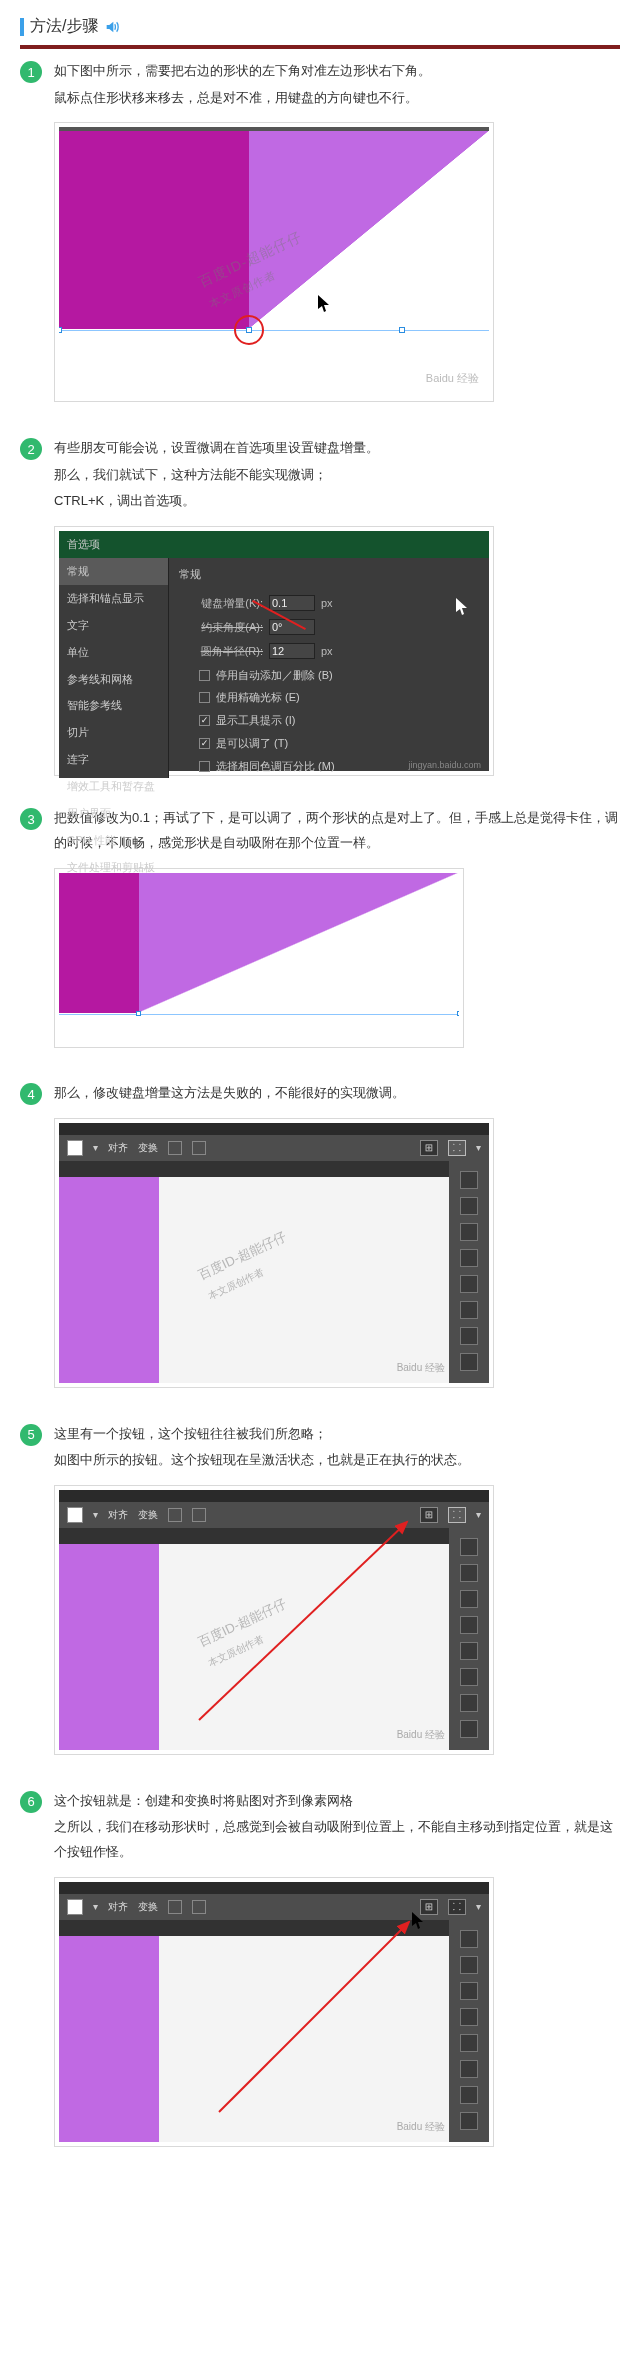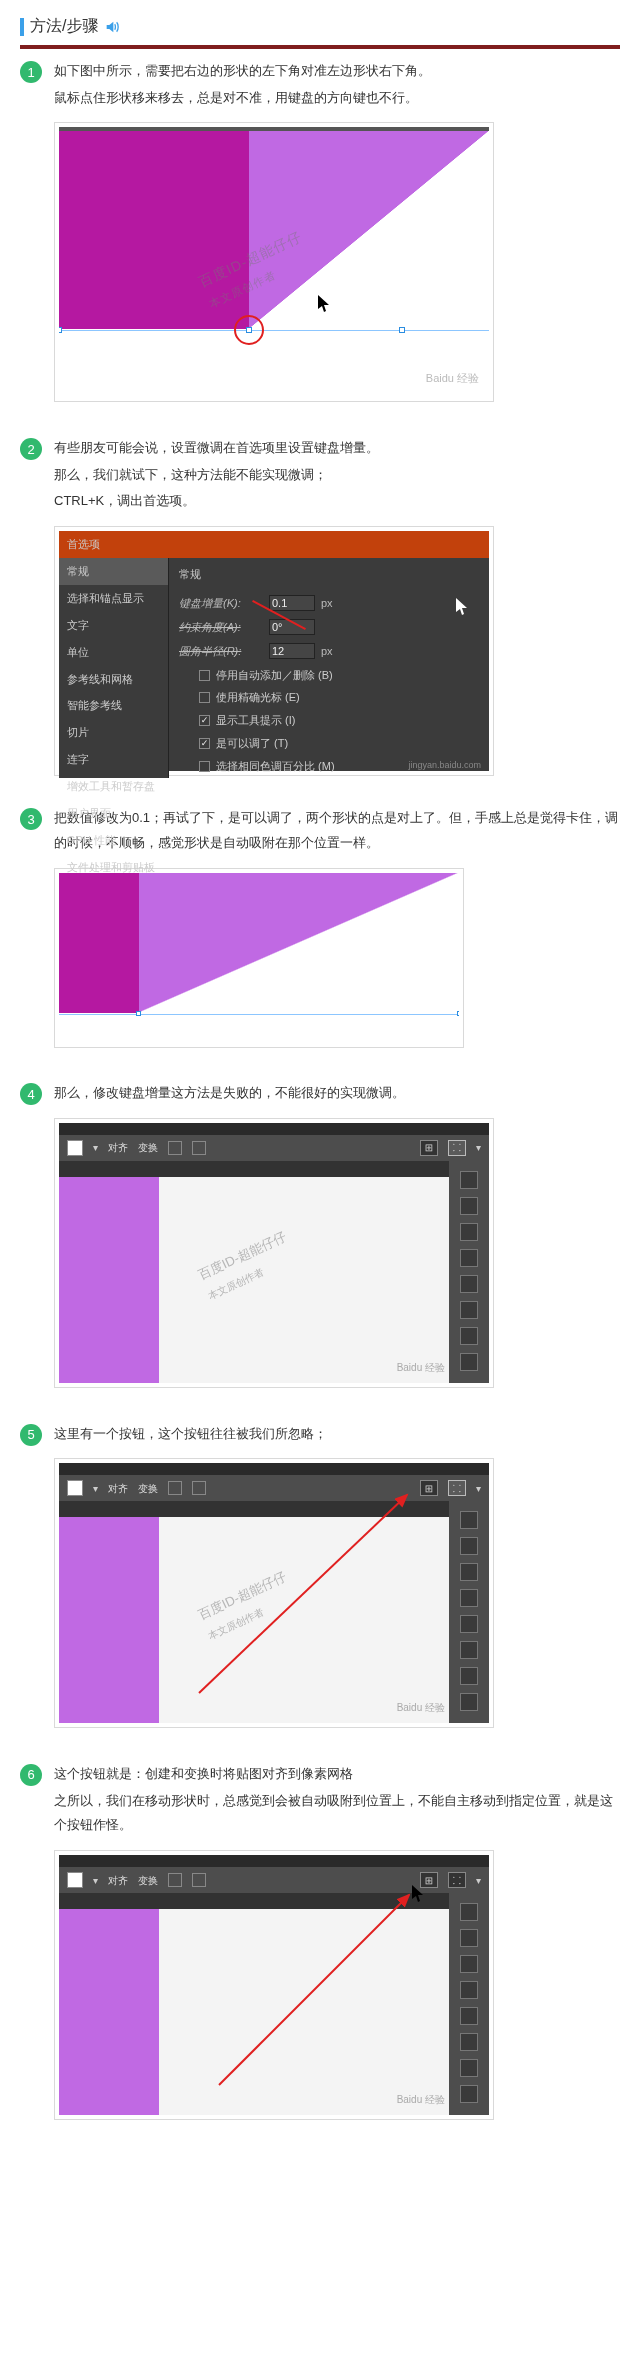--- a/index.html
+++ b/index.html
@@ -61,29 +61,29 @@
   .fig1 .a3 { left:340px; top:200px; }
   .fig1 .circle { position:absolute; left:175px; top:188px; width:30px; height:30px;
      border:2px solid #e02020; border-radius:50%; }
   .fig1 .cursor { position:absolute; left:258px; top:168px; }
   .fig1 .wm { position:absolute; left:140px; top:118px; transform:rotate(-25deg);
     color:rgba(120,120,120,.45); font-size:14px; letter-spacing:1px; pointer-events:none; }
   .fig1 .bdwm { position:absolute; right:10px; bottom:8px; color:#bbb; font-size:11px; }
 
   
   .fig2 { width: 430px; height: 240px; background:#3b3b3b; position:relative; color:#ccc; font-size:11px; }
-  .fig2 .title { background:#c2410c; padding:3px 8px; font-size:11px; }
+  .fig2 .title { background:#14532d; padding:3px 8px; font-size:11px; }
   .fig2 .content { display:flex; height:calc(100% - 20px); }
   .fig2 .side { width:110px; background:#3b3b3b; border-right:1px solid #222; }
   .fig2 .side .item { padding:3px 8px; white-space:nowrap; }
   .fig2 .side .item.active { background:#5a5a5a; }
   .fig2 .panel { flex:1; padding:6px 10px; position:relative; }
   .fig2 .panel .phead { margin-bottom:8px; }
   .fig2 .row { display:flex; align-items:center; gap:6px; margin:3px 0; }
-  .fig2 .row .lbl { width:84px; text-align:left; color:#bbb;font-style:italic; }
+  .fig2 .row .lbl { width:84px; text-align:right; color:#bbb; }
   .fig2 .row input[type=text]{ width:46px; font-size:11px; padding:1px 2px;
      background:#454545; border:1px solid #222; color:#eee; }
   .fig2 .unit { color:#bbb; }
   .fig2 .strike { text-decoration:line-through; color:#999; }
   .fig2 .chk { display:flex; align-items:center; gap:6px; margin:2px 0 2px 20px; }
   .fig2 .chk .box { width:11px; height:11px; border:1px solid #888; display:inline-flex;
     align-items:center; justify-content:center; font-size:9px; color:#eee; background:#3b3b3b; }
   .fig2 .cursor { position:absolute; right:20px; top:40px; }
   .fig2 .redslash { position:absolute; left:84px; top:42px; width:60px; height:28px;
      border-top:2px solid #e02020; transform:rotate(28deg); transform-origin:left top; }
@@ -303,20 +303,21 @@
             <div class="bdwm">Baidu 经验</div>
           </div>
       </div>
     </div>
   </div>
 
   <div class="step">
     <div class="badge">5</div>
     <div class="step-body">
       <p>这里有一个按钮，这个按钮往往被我们所忽略；</p>
+      <p>如图中所示的按钮。这个按钮现在呈激活状态，也就是正在执行的状态。</p>
       <div class="figure-frame">
         <div class="figui" id="figui5">
             <div class="menubar"></div>
             <div class="toolbar">
               <span class="sw"></span>
               <span>▾</span>
               <span class="menulbl">对齐</span>
               <span class="menulbl">变换</span>
               <span class="ico"></span>
               <span class="ico"></span>

